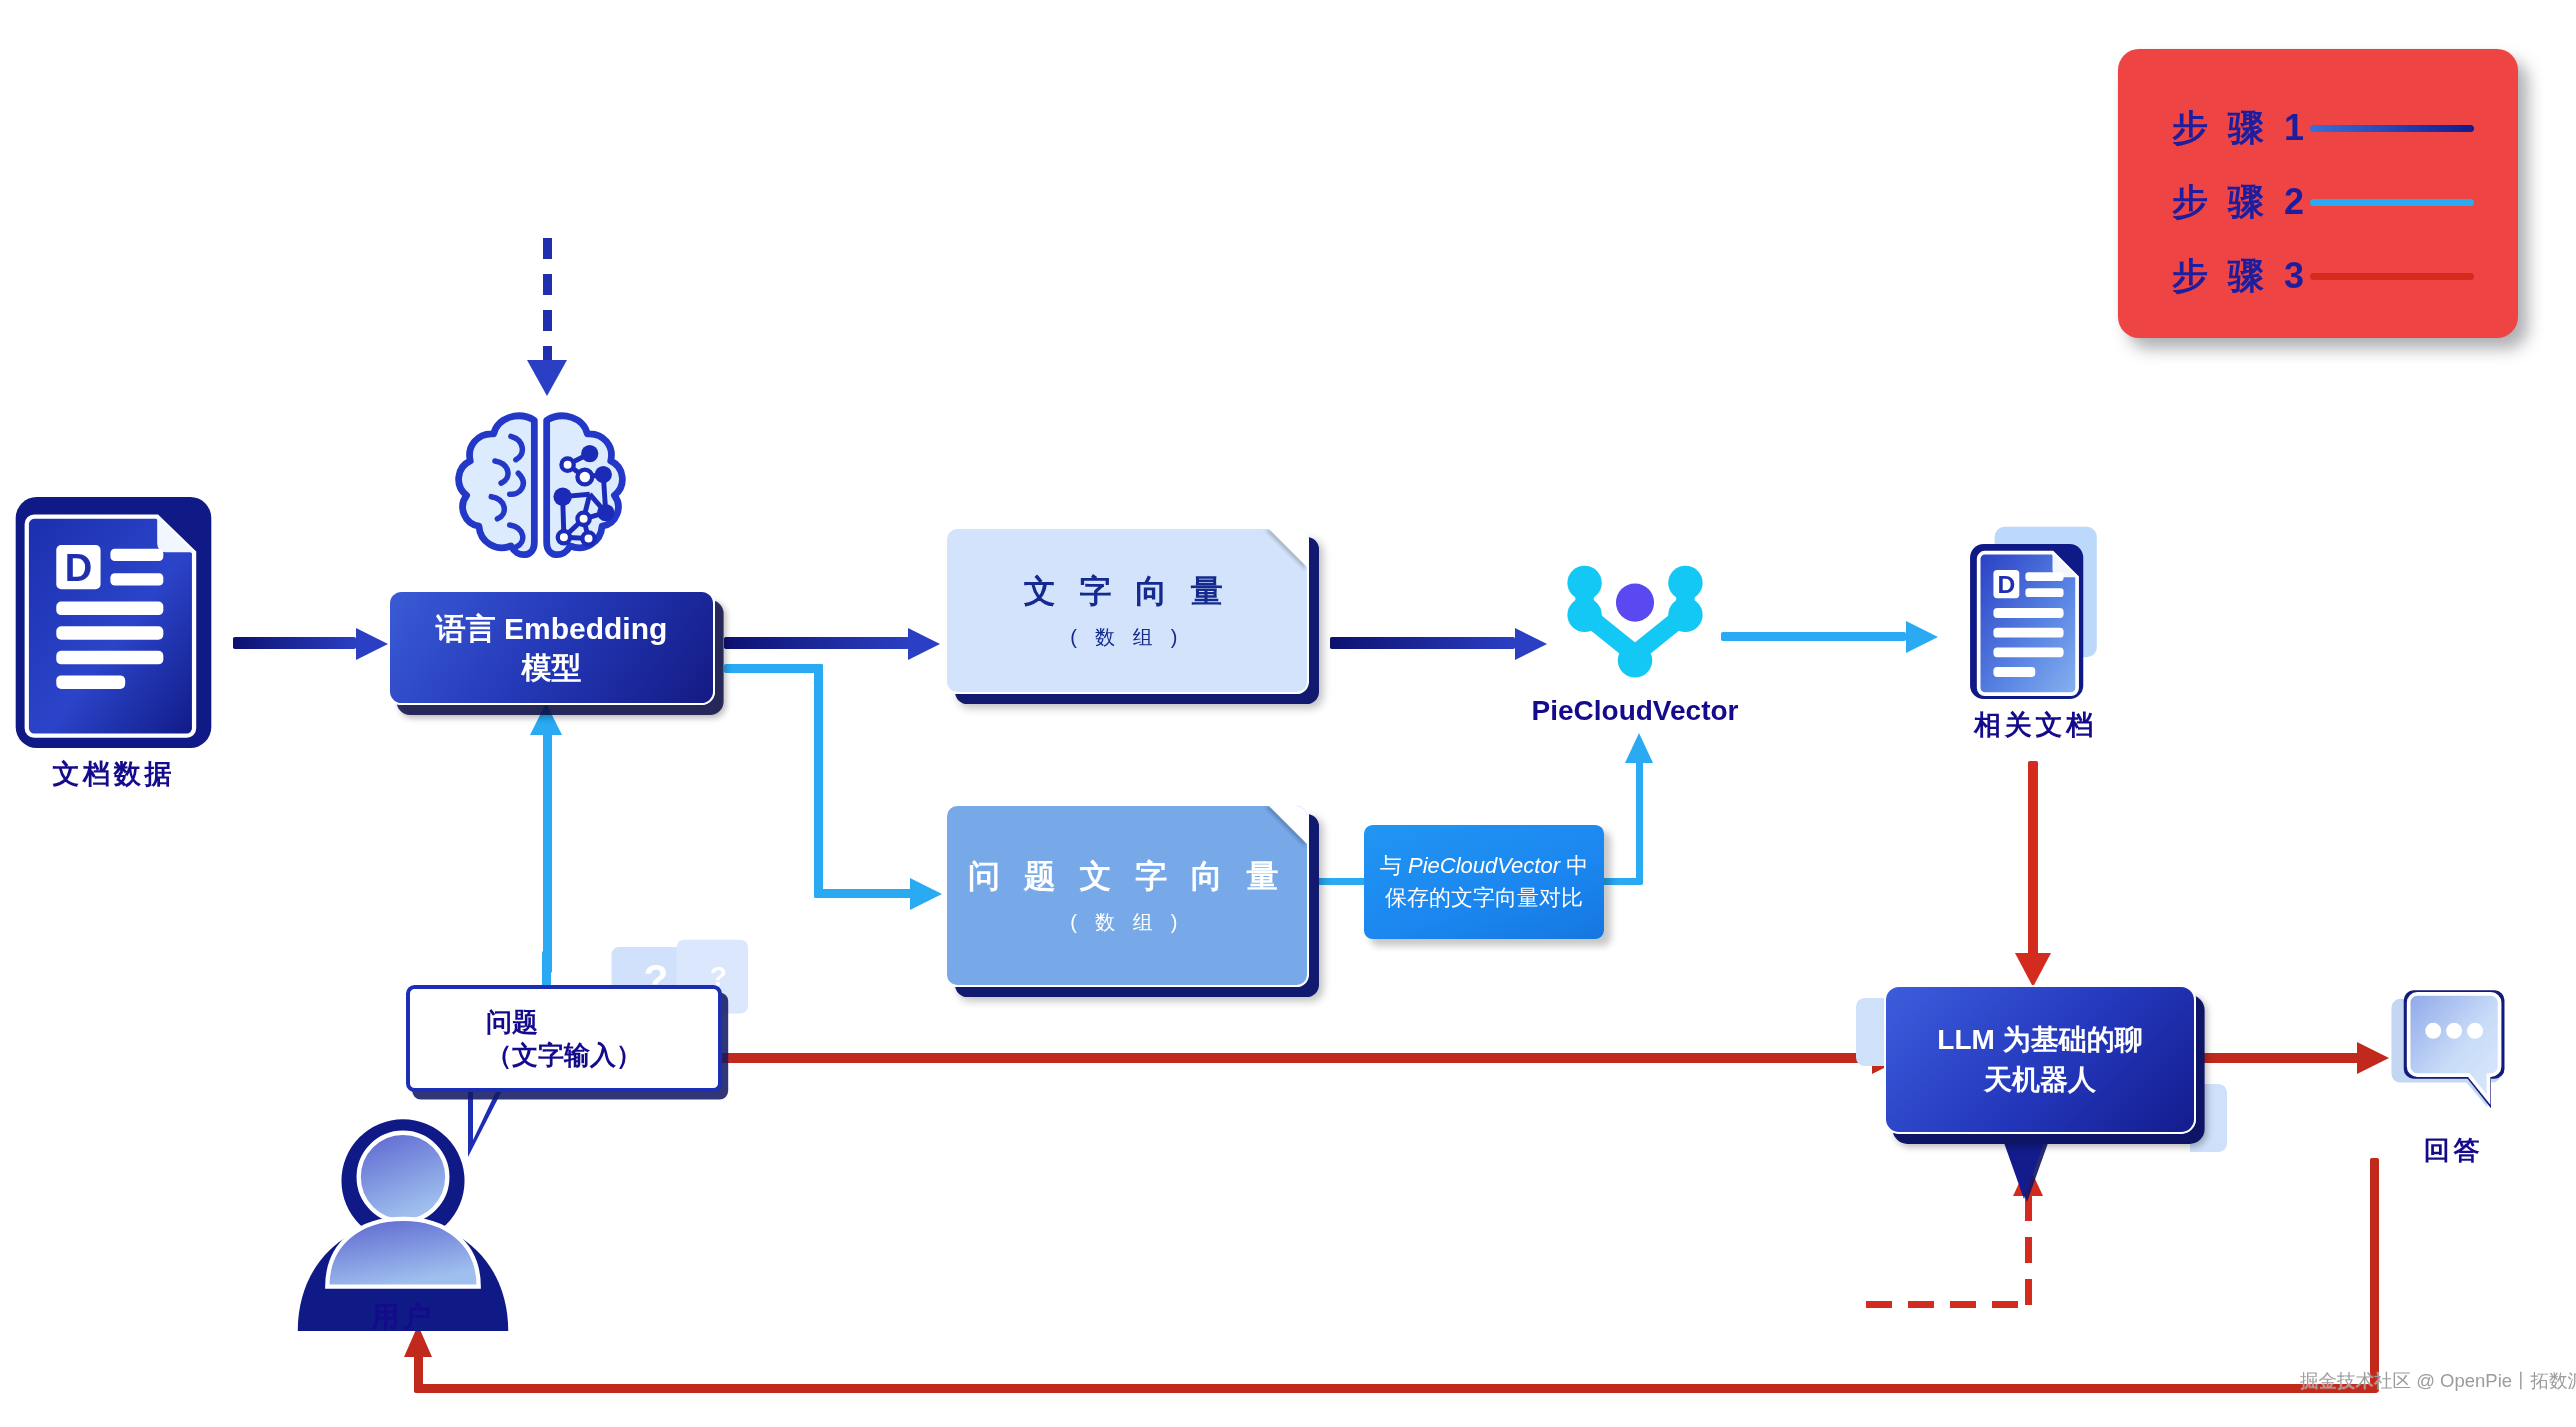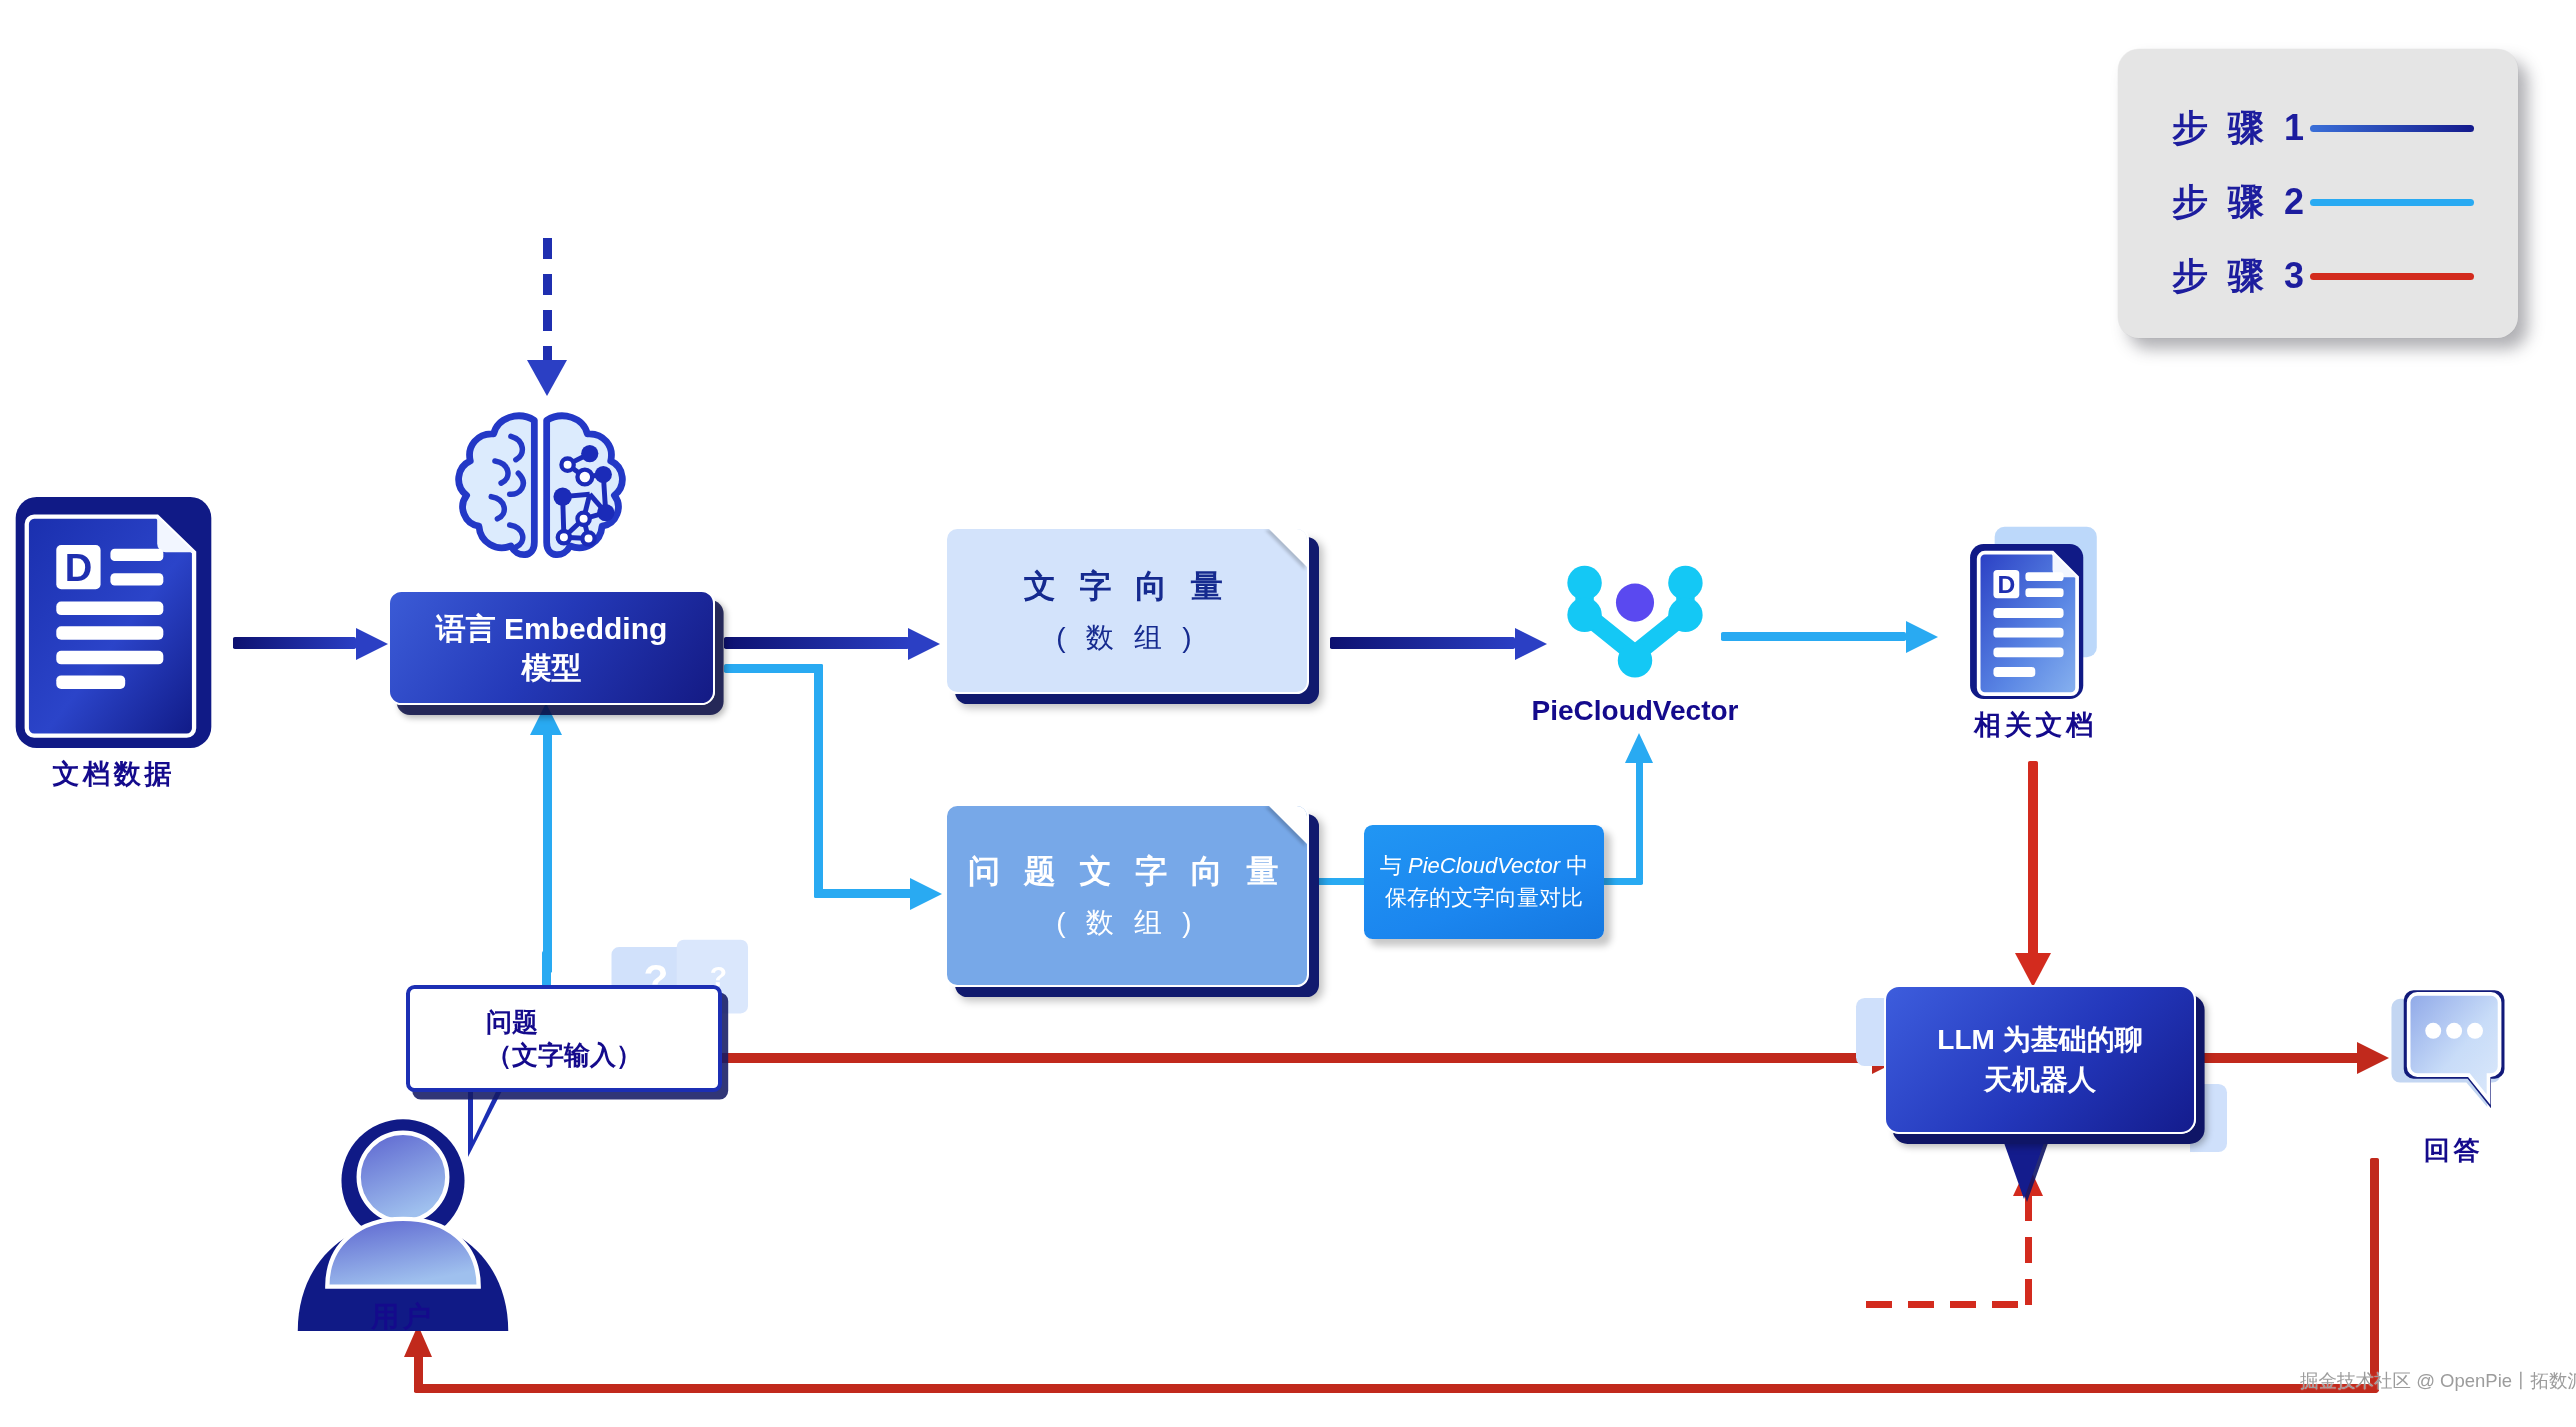--- a/index.html
+++ b/index.html
@@ -19,21 +19,21 @@
     display:flex;align-items:center;justify-content:center;text-align:center;
   }
   .modelbox .txt{
     color:#140a8c;font-weight:bold;font-size:38px;line-height:1.25;letter-spacing:0.3px;
     padding:0 18.5px;
   }
 
   
   .legend{
     left:2118px;top:49px;width:400px;height:289px;
-    background:#e5e5e5;border-radius:21px;
+    background:#ef4444;border-radius:21px;
     box-shadow:10px 11px 16px rgba(60,60,70,.40), 0 0 0 0.6px rgba(0,0,0,.04);
   }
   .legend-row{position:absolute;left:54px;display:flex;align-items:center;width:302px;}
   .legend-row .lbl{
     color:#1d1d9e;font-weight:bold;font-size:36px;letter-spacing:5px;
     width:129px;white-space:nowrap;
   }
   .legend-row .bar{height:7.4px;flex:1;border-radius:3.7px;margin-left:8.6px;}
   .lr1{top:55px;}
   .lr2{top:129px;}
@@ -55,21 +55,21 @@
     box-shadow:10px 10px 0 #111a6e, 13.5px 13.5px 8.6px rgba(0,0,0,.25);
     display:flex;flex-direction:column;align-items:center;justify-content:center;
     position:absolute;border:2.5px solid #ffffff;overflow:hidden;
   }
   .note .fold{
     position:absolute;right:-1.2px;top:-1.2px;width:43px;height:43px;
     background:linear-gradient(225deg,#ffffff 0%,#ffffff 46%,rgba(255,255,255,.0) 47%);
     filter:drop-shadow(-2.5px 2.5px 1.8px rgba(0,0,0,.18));
   }
   .note .l1{font-weight:bold;font-size:32px;letter-spacing:7.4px;}
-  .note .l2{font-size:28px;letter-spacing:6.2px;margin-top:10px;}
+  .note .l2{font-size:20px;letter-spacing:6.2px;margin-top:10px;}
 
   .note-doc{left:945px;top:527px;width:360px;height:163px;background:#d3e3fb;}
   .note-doc .l1,.note-doc .l2{color:#152a8f;}
   .note-q{left:945px;top:804px;width:360px;height:179px;background:#77a8e8;}
   .note-q .l1,.note-q .l2{color:#ffffff;}
 
   
   .callout{
     left:1364px;top:825px;width:240px;height:114px;border-radius:8.6px;
     background:linear-gradient(160deg,#2196f3 0%,#1b86ef 60%,#1577e0 100%);

